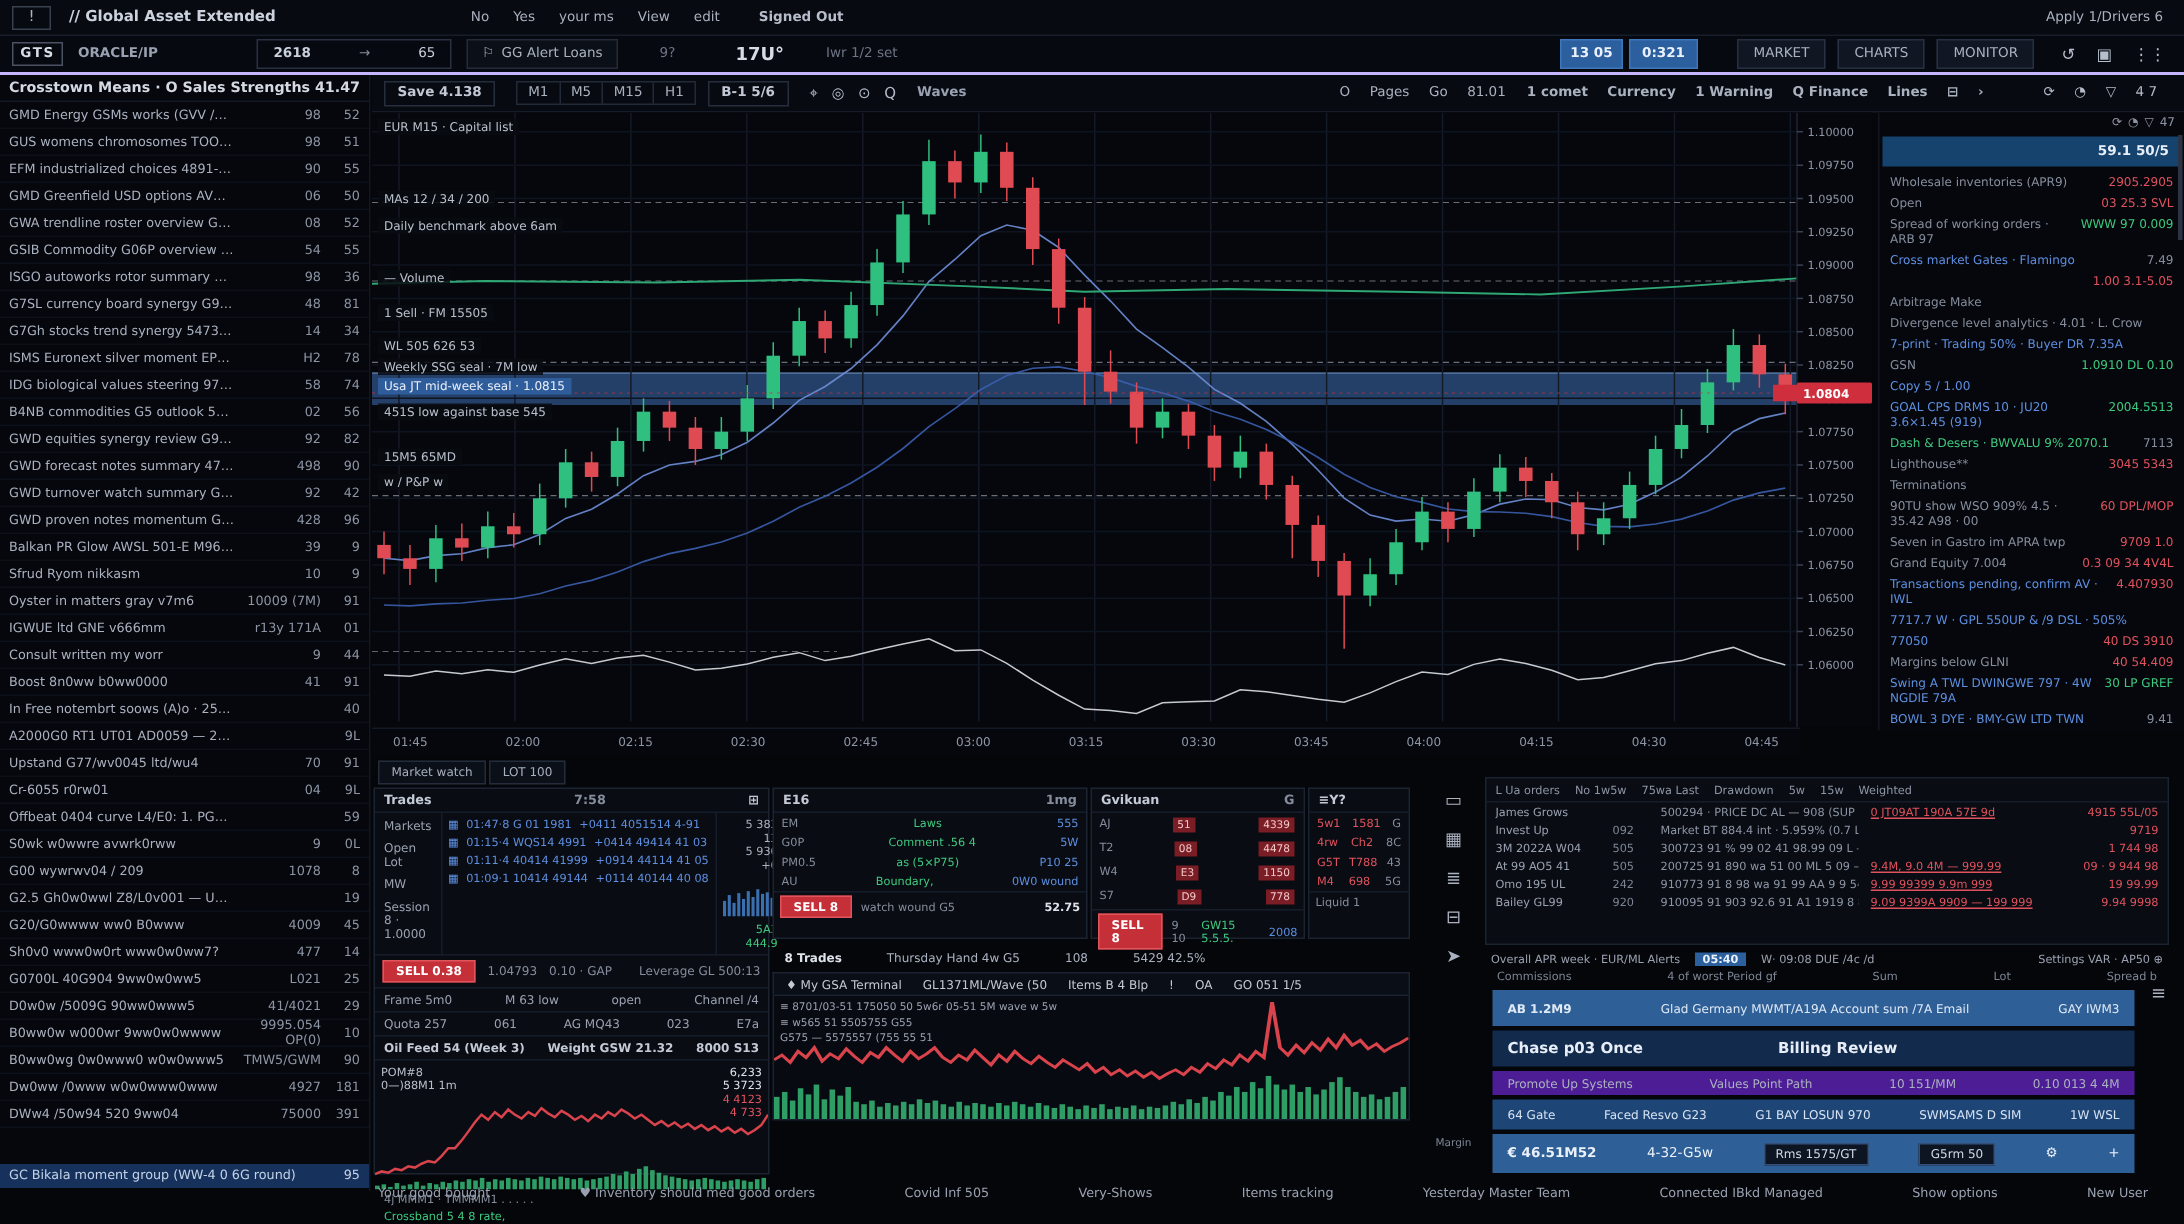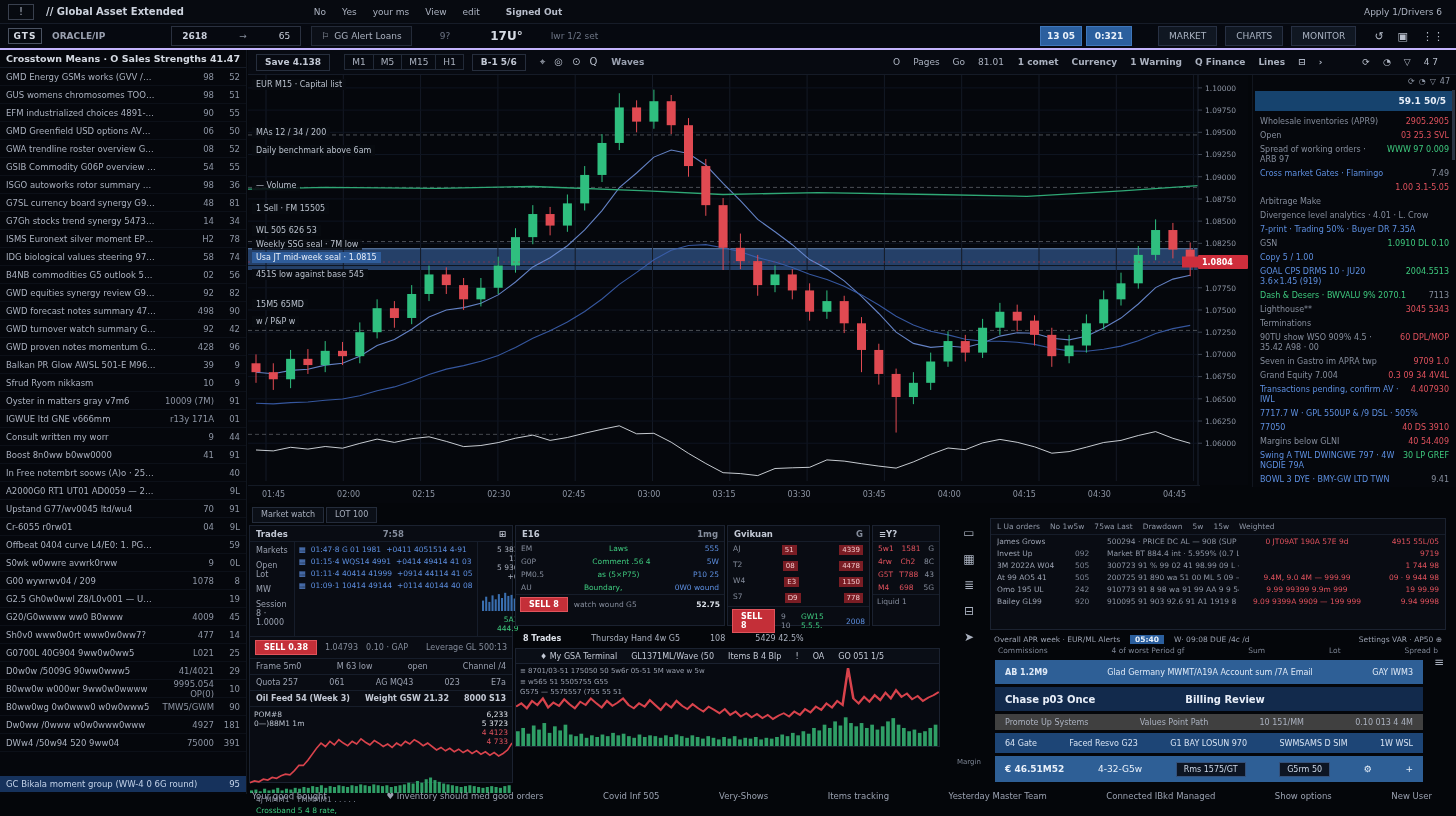--- a/index.html
+++ b/index.html
@@ -123,51 +123,51 @@
   
   .domA { left:515px; top:525px; width:210px; height:101px; }
   .domB { left:727px; top:525px; width:143px; height:101px; }
   .domC { left:872px; top:525px; width:68px; height:101px; }
   .dom-row { display:flex; justify-content:space-between; padding:2px 5px; font-size:7.5px; }
   .dom-foot { display:flex; align-items:center; gap:6px; padding:2px 4px; border-top:1px solid #161d2a; font-size:7.5px; }
   .red-cell { background:#7a1d24; color:#f3c9cc; padding:1px 3px; margin:1px; font-size:7px; text-align:right; }
   .summary-row { left:515px; top:630px; width:425px; height:16px; display:flex; gap:30px;
     align-items:center; padding:0 8px; color:#aab1bf; font-size:8px; }
   .strat-row { left:515px; top:648px; width:425px; height:15px; display:flex; gap:14px;
-    align-items:center; padding:0 24px; color:#c3c9d5; font-size:8px; background:#0a0e16;
+    align-items:center; padding:0 8px; color:#c3c9d5; font-size:8px; background:#0a0e16;
     border:1px solid #1b2230; border-bottom:none; }
   .midchart { left:515px; top:663px; width:425px; height:84px; border:1px solid #1b2230; background:#070a11; position:relative; }
   .mid-overlay { position:absolute; left:4px; top:2px; z-index:4; font-size:7px; color:#9aa1b0; line-height:1.5; }
 
   
   .icon-strip { left:950px; top:518px; width:38px; height:256px; display:flex; flex-direction:column;
     gap:14px; align-items:center; padding-top:8px; color:#aab1bf; font-size:12px; }
   .icon-strip .lbl { font-size:7px; color:#7d8594; margin-top:auto; margin-bottom:8px; }
   .positions { left:990px; top:518px; width:456px; height:112px; }
   .pos-head { display:flex; gap:10px; padding:3px 6px; color:#8d95a4; font-size:7.5px;
     border-bottom:1px solid #161d2a; white-space:nowrap; overflow:hidden; }
   .pos-row { display:flex; gap:8px; padding:1.5px 6px; font-size:7.5px; align-items:center; }
   .pos-row .a { width:70px; color:#9aa1b0; white-space:nowrap; overflow:hidden; }
   .pos-row .b { width:24px; color:#7d8594; }
   .pos-row .c { flex:1; color:#8d95a4; white-space:nowrap; overflow:hidden; }
-  .pos-row .d { width:120px; color:#e0525d; white-space:nowrap; overflow:hidden; text-align:center; }
+  .pos-row .d { width:120px; color:#e0525d; white-space:nowrap; overflow:hidden; text-align:left;text-decoration:underline; }
   .pos-row .e { width:64px; color:#e0525d; text-align:right; white-space:nowrap; }
   .pos-foot1 { left:990px; top:632px; width:456px; height:14px; display:flex; gap:10px;
     align-items:center; font-size:7.5px; color:#9aa1b0; padding:0 4px; }
   .badge-blue { background:#2b5f9e; color:#eaf1fa; padding:0 5px; font-weight:bold; }
   .pos-foot2 { left:990px; top:646px; width:456px; height:12px; display:flex;
     justify-content:space-between; font-size:7.5px; color:#7d8594; padding:0 8px; }
 
   .acct-rows { left:995px; top:660px; width:428px; }
   .acct-row { display:flex; align-items:center; justify-content:space-between;
     padding:0 10px; margin-bottom:3px; }
   .ar1 { height:24px; background:#2e5f96; color:#dfe9f6; font-size:8px; }
   .ar2 { height:24px; background:#122a4c; color:#e8eef8; font-weight:bold; font-size:10px;
     justify-content:flex-start; gap:90px; }
-  .ar3 { height:16px; background:#404040; color:#aab1bf; font-size:8px; }
+  .ar3 { height:16px; background:#4c1d95; color:#aab1bf; font-size:8px; }
   .ar4 { height:20px; background:#1d4576; color:#d6e2f2; font-size:8px; }
   .ar5 { height:26px; background:#2e5f96; color:#eaf1fa; font-size:9px; }
   .inset { background:#0d1523; border:1px solid #33507a; padding:2px 7px; color:#cdd8e8; font-size:8px; }
   .burger { left:1434px; top:655px; color:#aab1bf; font-size:12px; }
 
   
   .status-bar { left:0; top:787px; width:1456px; height:29px; display:flex; align-items:flex-start;
     padding:4px 24px 0 252px; color:#9aa1b0; font-size:8.5px; }
   .status-bar .items { display:flex; flex:1; justify-content:space-between; }
   svg { display:block; }

